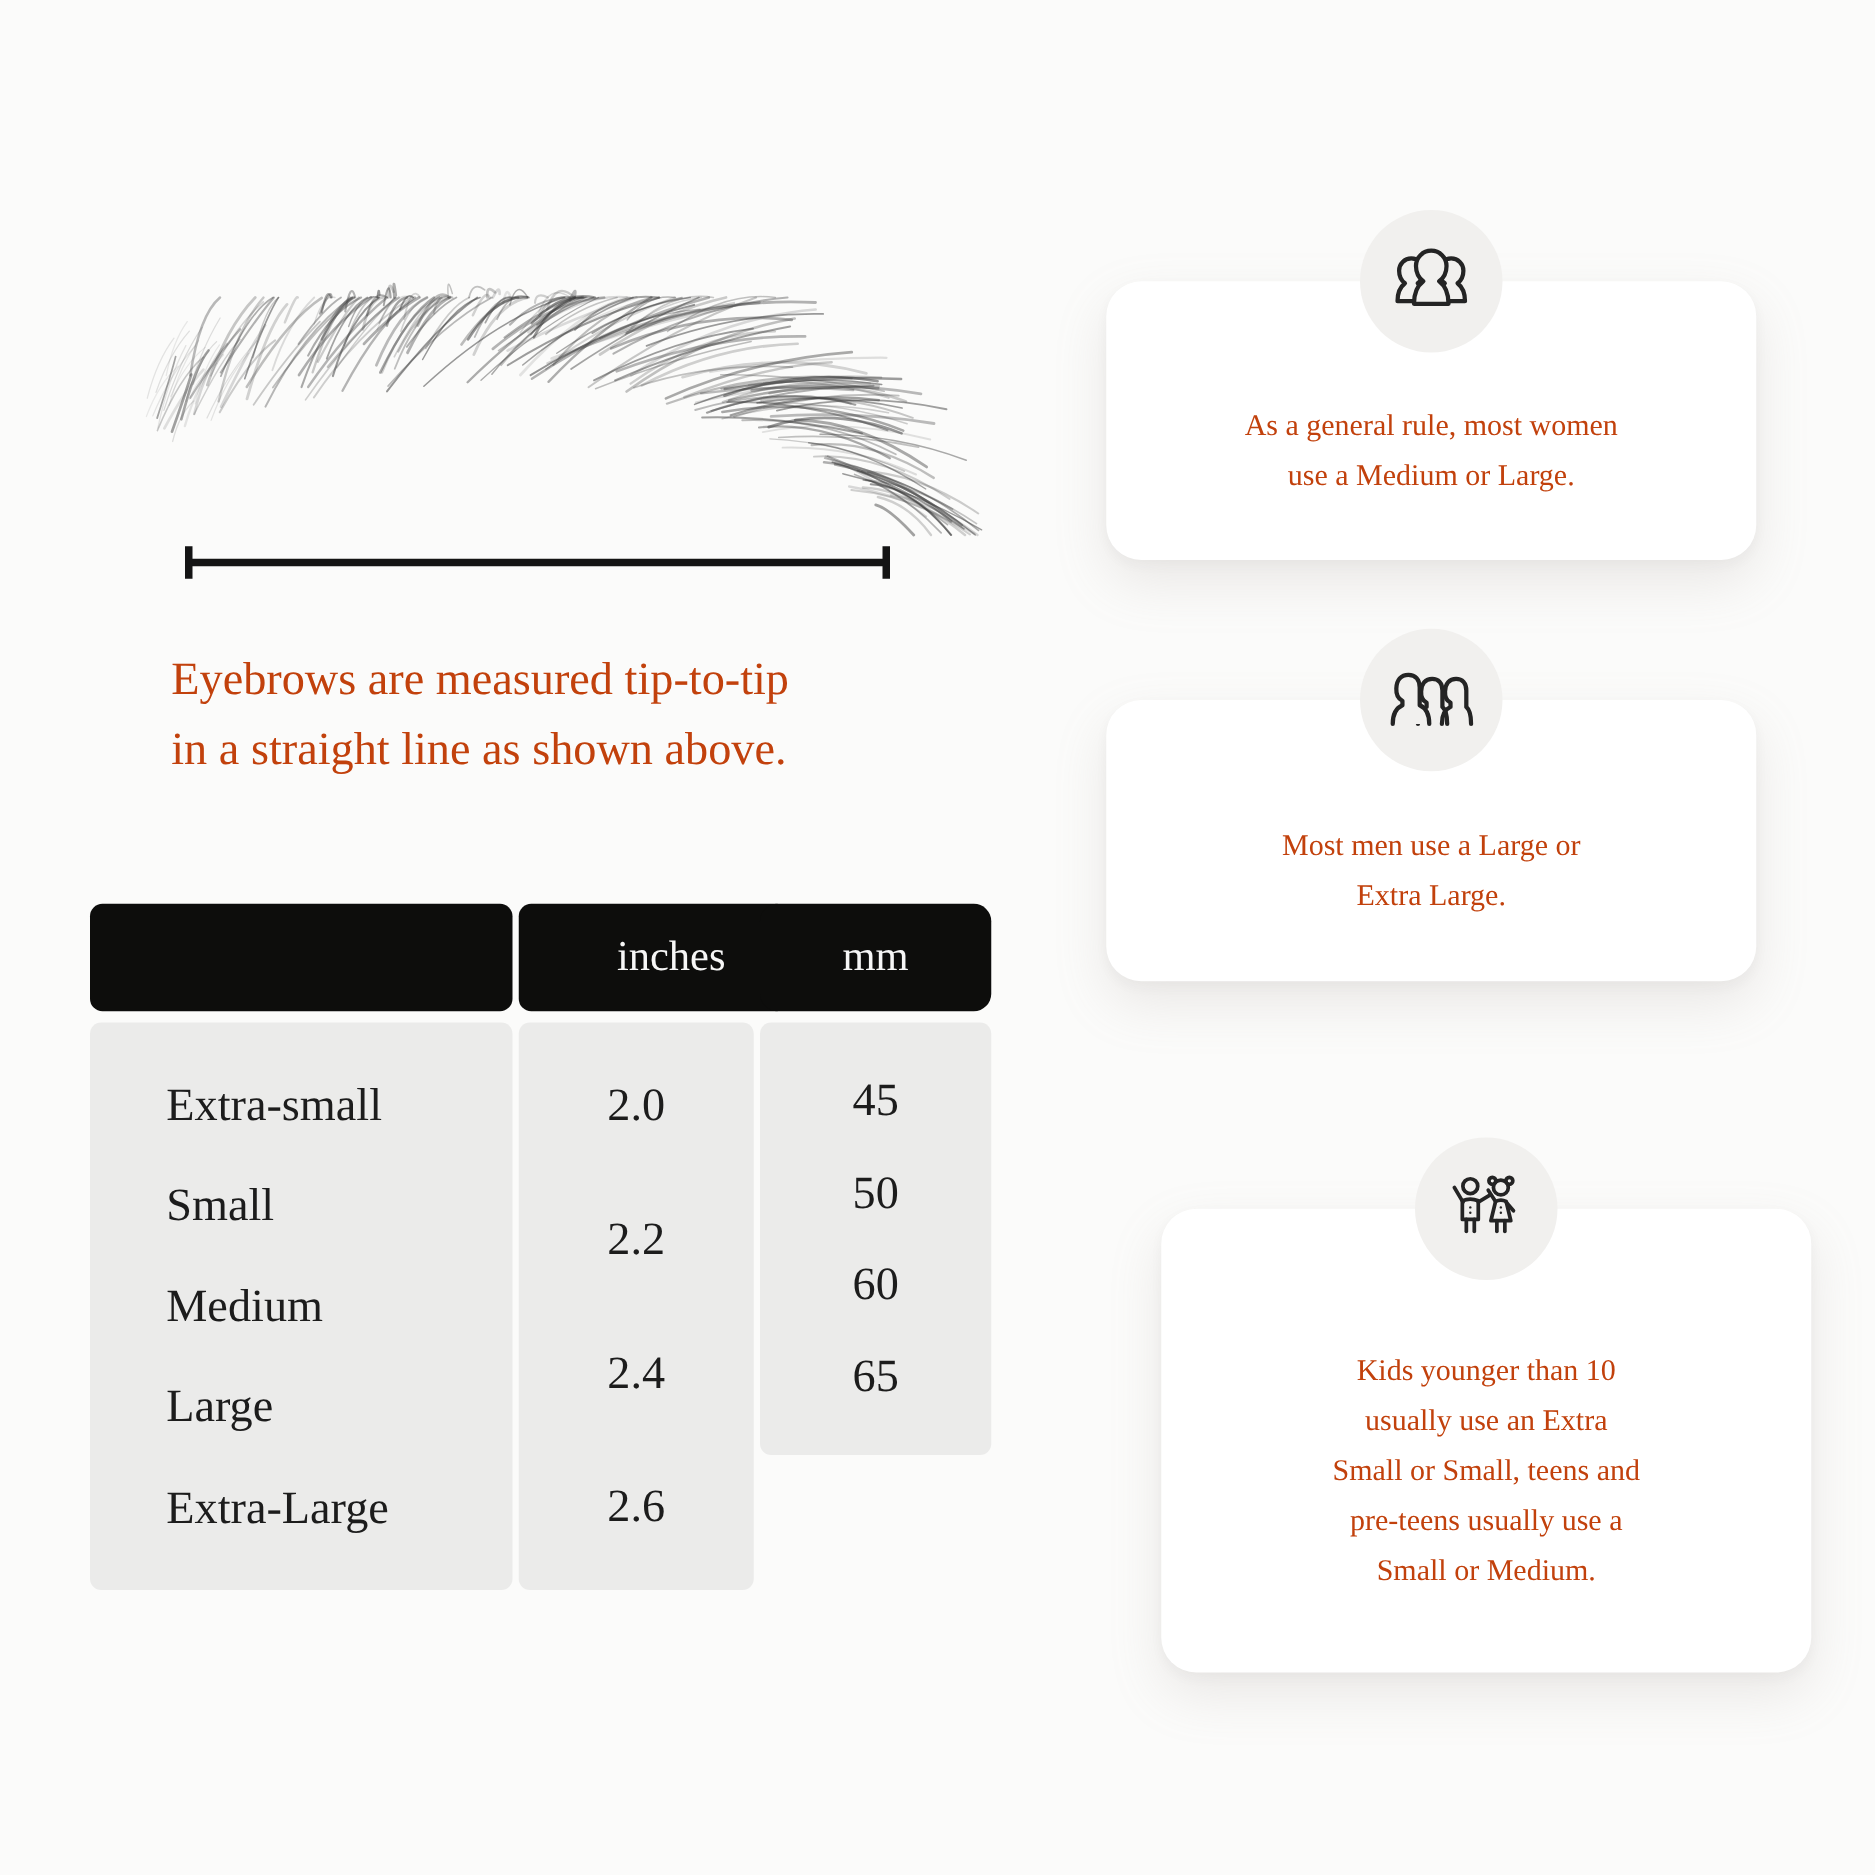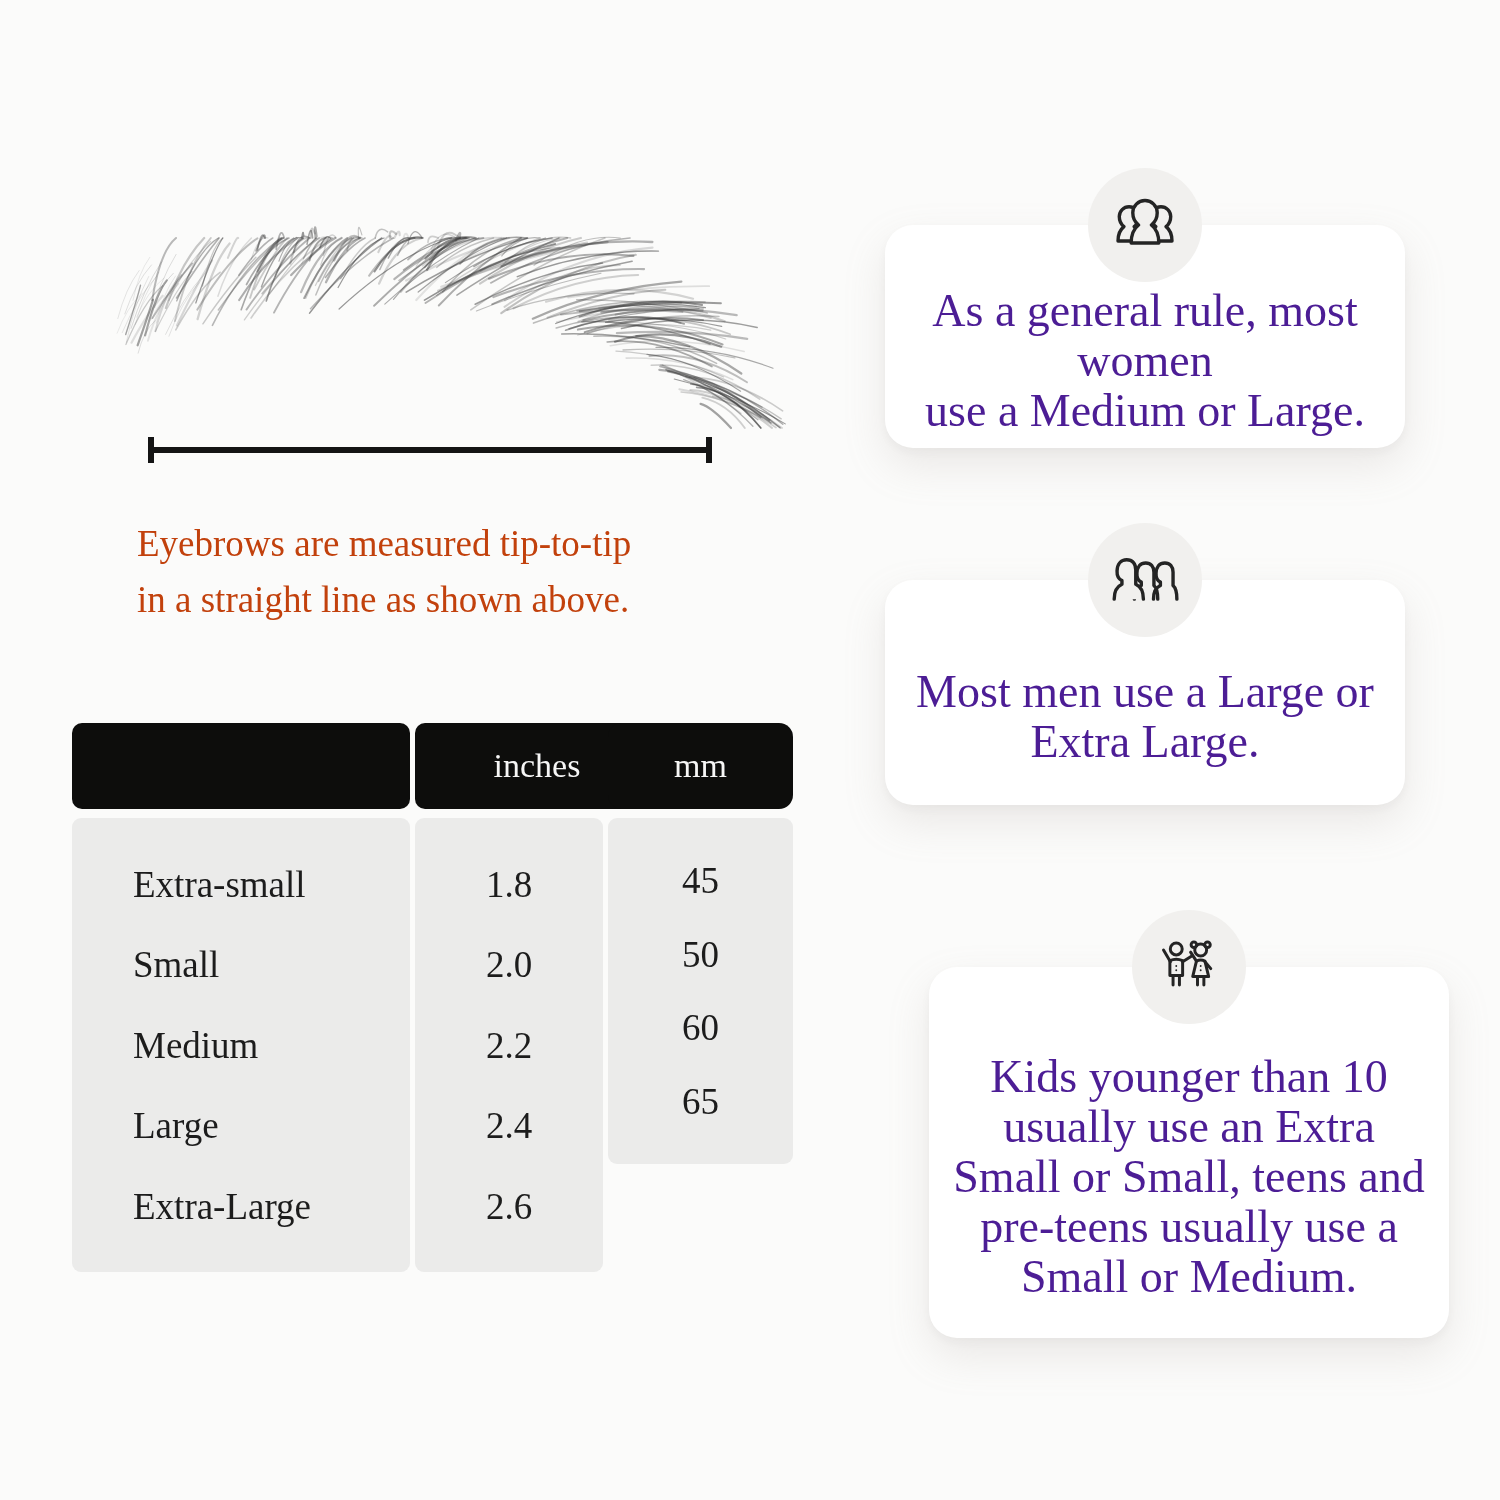--- a/index.html
+++ b/index.html
@@ -39,21 +39,21 @@
   .cell-val{justify-content:center;}
 
   
   .card{
     position:absolute;left:885px;width:520px;background:#ffffff;border-radius:28px;
     box-shadow:0 18px 42px rgba(158,152,144,0.18), 0 4px 10px rgba(0,0,0,0.035);
     display:flex;align-items:center;justify-content:center;text-align:center;
     box-sizing:border-box;
   }
   .card-text{
-    font-size:46px;line-height:50px;color:#4c1d95;white-space:pre-line;padding-top:48px;
+    font-size:24px;line-height:40px;color:#c2410c;white-space:pre-line;padding-top:48px;
   }
   .icon-circle{
     position:absolute;left:50%;top:-57px;transform:translateX(-50%);
     width:114px;height:114px;border-radius:50%;background:#f1f0ee;
     display:flex;align-items:center;justify-content:center;
   }
   .icon-circle svg{width:68px;height:68px;}
 </style>
 </head>
 <body>
@@ -302,21 +302,20 @@
   <div class="th" style="left:608px;top:723px;width:185px;height:86px;border-radius:14px;">mm</div>
 
   <div class="tbody" style="left:72px;top:818px;width:338px;height:454px;">
       <div class="cell cell-label">Extra-small</div>
       <div class="cell cell-label">Small</div>
       <div class="cell cell-label">Medium</div>
       <div class="cell cell-label">Large</div>
       <div class="cell cell-label">Extra-Large</div>
     </div>
   <div class="tbody" style="left:415px;top:818px;width:188px;height:454px;">
-      <div class="cell cell-val">1.8</div>
       <div class="cell cell-val">2.0</div>
       <div class="cell cell-val">2.2</div>
       <div class="cell cell-val">2.4</div>
       <div class="cell cell-val">2.6</div>
     </div>
   <div class="tbody" style="left:608px;top:818px;width:185px;height:346px;">
       <div class="cell cell-val">45</div>
       <div class="cell cell-val">50</div>
       <div class="cell cell-val">60</div>
       <div class="cell cell-val">65</div>
@@ -327,21 +326,21 @@
       <svg viewBox="0 0 64 64" fill="none" stroke="#242424" stroke-width="3.2" stroke-linejoin="round" stroke-linecap="round">
         <path d="M6.6,47 C6.6,40 9,36 12.2,33.5 C9,31 7.8,27.5 7.8,24 A9.2,9.2 0 0 1 26.2,24 C26.2,27.5 25,31 21.8,33.5 C25,36 27.4,40 27.4,47 Z"></path>
         <path d="M36.6,47 C36.6,40 39,36 42.2,33.5 C39,31 37.8,27.5 37.8,24 A9.2,9.2 0 0 1 56.2,24 C56.2,27.5 55,31 51.8,33.5 C55,36 57.4,40 57.4,47 Z"></path>
         <path d="M19,49 C19,40 22,35 26,32 C22,29 20.5,25 20.5,20.5 A11.5,11.5 0 0 1 43.5,20.5 C43.5,25 42,29 38,32 C42,35 45,40 45,49 Z" fill="#f1f0ee"></path>
       </svg>
     </div>
     <div class="card-text">As a general rule, most women
 use a Medium or Large.</div>
   </div>
 
-  <div class="card" style="top:580px;height:225px;">
+  <div class="card" style="top:560px;height:225px;">
     <div class="icon-circle">
       <svg viewBox="0 0 64 64" fill="none" stroke="#242424" stroke-width="3.2" stroke-linejoin="round" stroke-linecap="round">
         <path d="M40,50 C40,43 42.5,39 46.5,37.2 L46.5,34 C43.5,32.6 42.2,29.5 42.4,25.5 C42.6,19.5 45.7,16 50.7,16 C55.4,16 58.4,19.2 58.4,24.8 L58.4,37.2 C60.5,39 62,43 62,50"></path>
         <path d="M22,50 C22,43 24.5,39 28.5,37.2 L28.5,34 C25.5,32.6 24.2,29.5 24.4,25.5 C24.6,19.5 27.7,16 32.7,16 C37.4,16 40.4,19.2 40.4,24.8 L40.4,37.2 C42.5,39 44,43 44,50"></path>
         <path d="M3,50 C3,42.5 5.8,38 10.3,36 L10.3,32.6 C7,31 5.5,27.7 5.7,23.4 C5.9,16.9 9.3,13 14.8,13 C20,13 23.3,16.5 23.3,22.6 L23.3,36 C27.8,38 30.5,42.5 30.5,50" fill="#f1f0ee"></path>
       </svg>
     </div>
     <div class="card-text">Most men use a Large or
 Extra Large.</div>
   </div>

